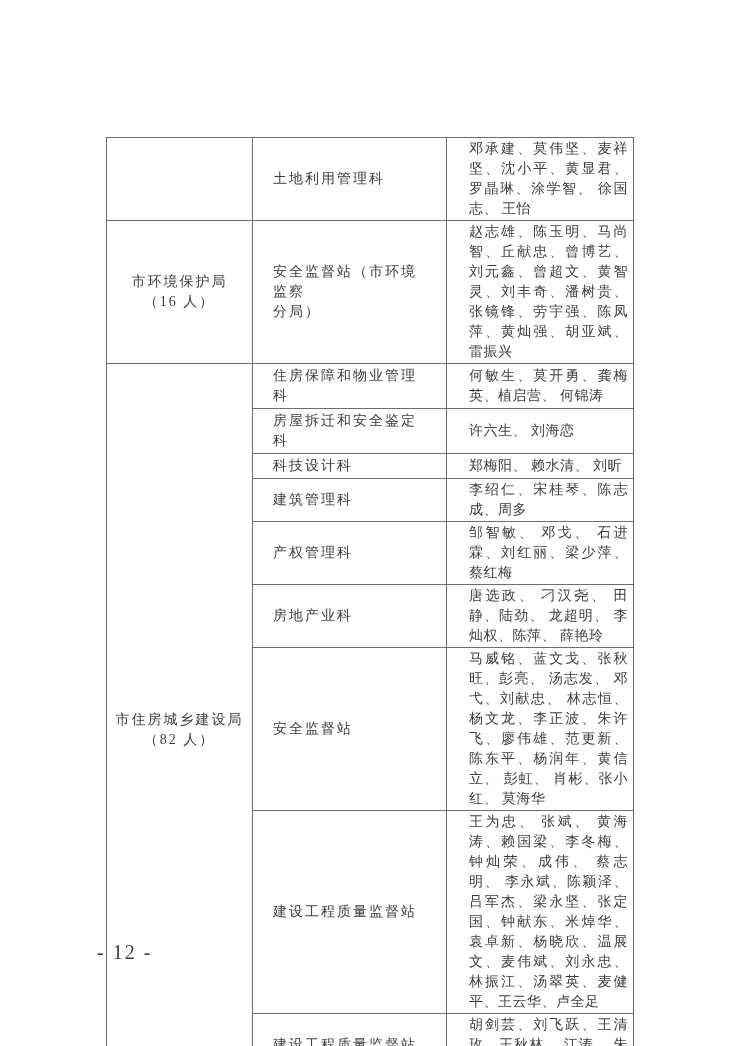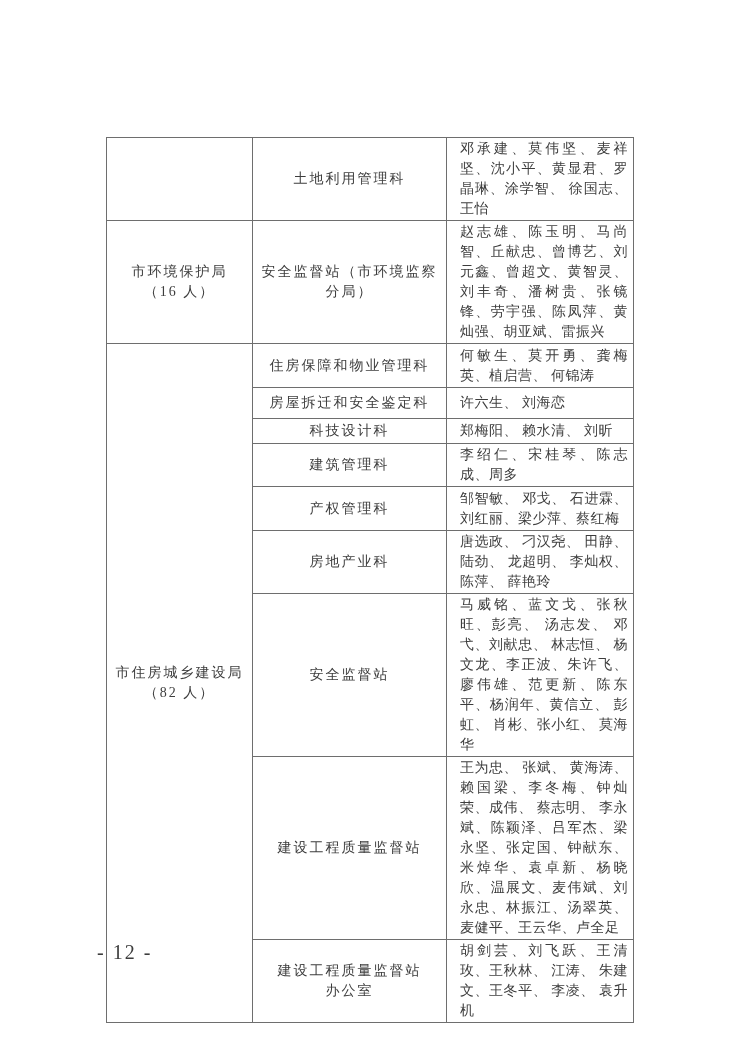--- a/index.html
+++ b/index.html
@@ -31,30 +31,30 @@
     vertical-align: middle;
     overflow: hidden;
   }
   td.dept-cell {
     text-align: center;
     letter-spacing: 2px;
     white-space: pre-line;
     padding: 2px 3px;
   }
   td.section-cell {
-    text-align: center;
+    text-align: left;
     letter-spacing: 2px;
     white-space: pre-line;
-    padding: 2px 4px;
+    padding: 2px 20px;
   }
   td.names-cell {
     text-align: justify;
     text-justify: inter-ideograph;
     letter-spacing: 0.5px;
-    padding: 1px 5px 1px 13px;
+    padding: 1px 5px 1px 22px;
     margin-left: 44px;
   }
   .page-number {
     position: absolute;
     left: 97px;
     top: 941px;
     font-size: 20px;
     letter-spacing: 2px;
     color: #3d3d3d;
   }

